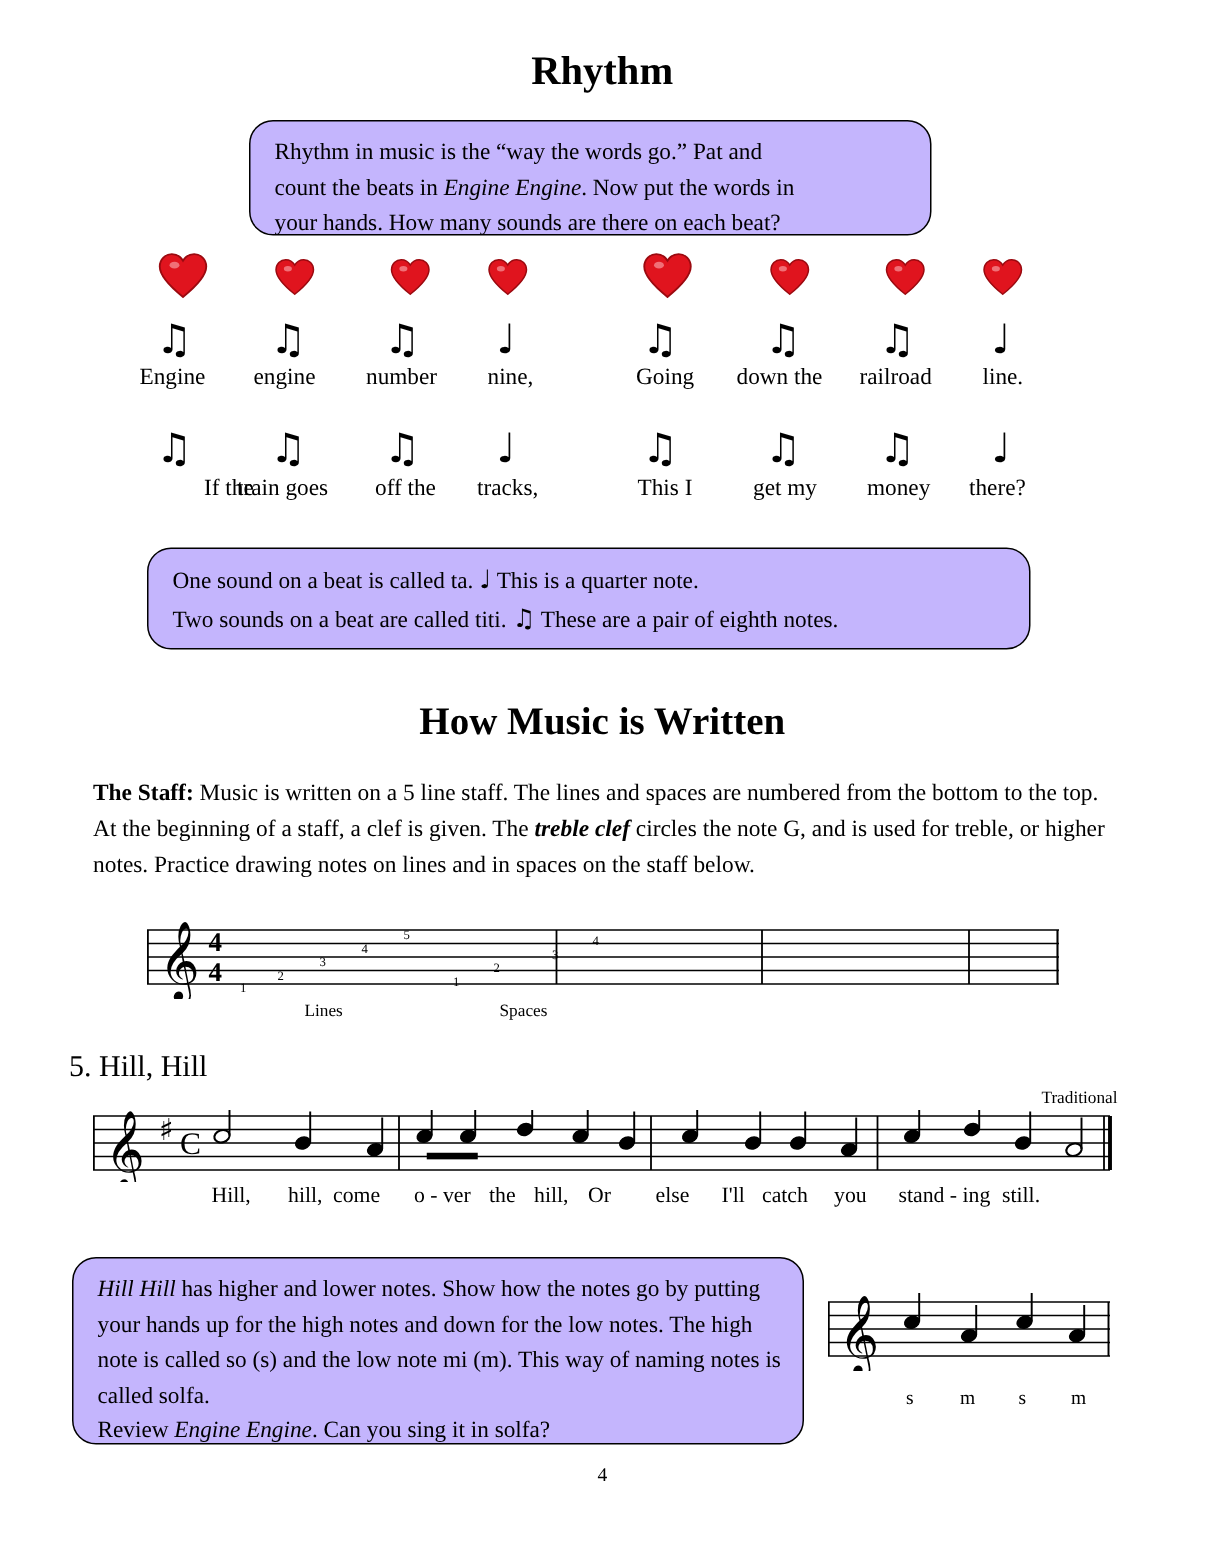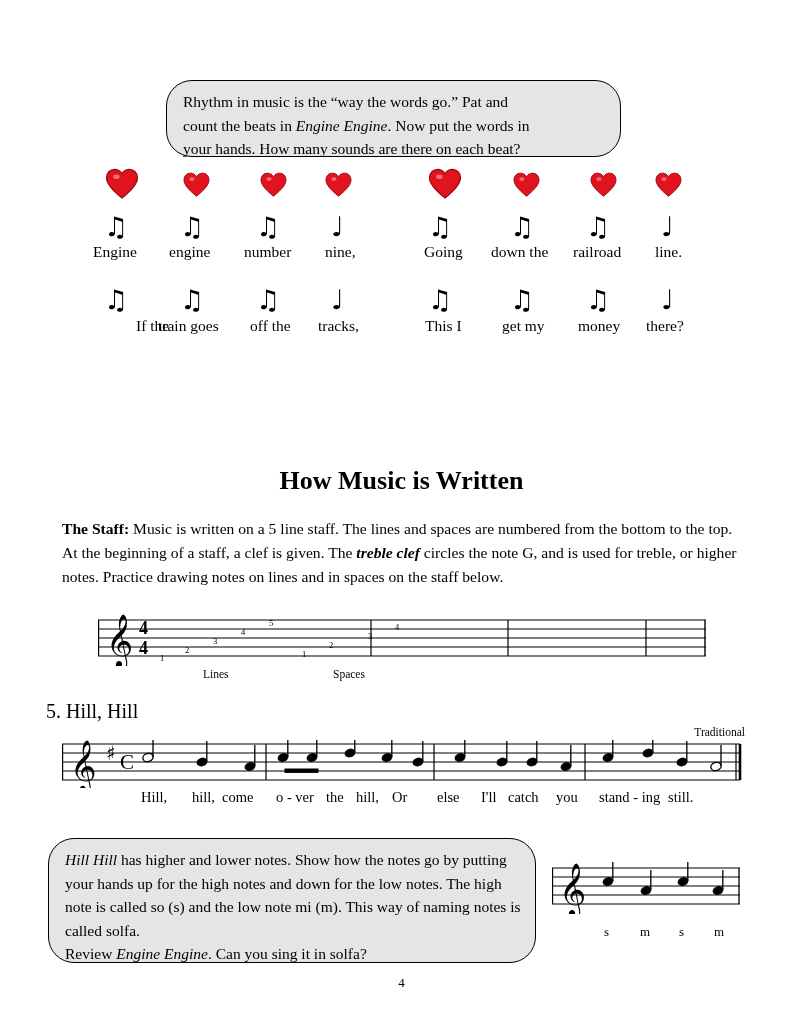--- a/index.html
+++ b/index.html
@@ -30,22 +30,22 @@
     font-size: 27px;
     font-family: "Liberation Serif", serif;
   }
   #title-rhythm { top: 32px; }
   #title-howmusic { top: 466px; font-size: 26px; }
 
   
   .callout {
     position: absolute;
     border: 1.4px solid #000;
-    border-radius: 26px;
-    background: #e5e5e5;
+    border-radius: 16px;
+    background: #c4b5fd;
     box-sizing: border-box;
     font-size: 15.5px;
     line-height: 1.52;
     padding: 9px 14px 9px 16px;
   }
   #box-intro { left: 166px; top: 80px; width: 455px; height: 77px; }
   #box-ta-titi { left: 98px; top: 365px; width: 589px; height: 68px; }
   #box-hillhill { left: 48px; top: 838px; width: 488px; height: 125px; }
 
   .callout p { margin: 0; }
@@ -133,20 +133,21 @@
     text-align: center;
     top: 975px;
     font-size: 13px;
   }
 </style>
 </head>
 <body>
 
 <div class="page">
 
+  <div class="title" id="title-rhythm">Rhythm</div>
 
   <div class="callout" id="box-intro">
     <p><span>Rhythm in music is the “way the words go.”  Pat and</span></p>
     <p><span>count the beats in </span><span class="it">Engine Engine</span><span>.  Now put the words in</span></p>
     <p><span>your hands.  How many sounds are there on each beat?</span></p>
   </div>
 
   <div class="heart" style="left:105px; top:168px;">
     <svg viewBox="0 0 32 30">
         <path d="M16 29 C6 21 1 15 1 9.4 C1 4.8 4.6 1.4 8.8 1.4 C11.7 1.4 14.4 3 16 5.6 C17.6 3 20.3 1.4 23.2 1.4 C27.4 1.4 31 4.8 31 9.4 C31 15 26 21 16 29 Z" fill="#e0141e" stroke="#9b0a10" stroke-width="1.2"></path>
@@ -225,20 +226,32 @@
 
   <div class="lyric" style="left:98px; top:317px;margin-left:38px;">If the</div>
   <div class="lyric" style="left:158px; top:317px;">train goes</div>
   <div class="lyric" style="left:250px; top:317px;">off the</div>
   <div class="lyric" style="left:318px; top:317px;">tracks,</div>
   <div class="lyric" style="left:425px; top:317px;">This I</div>
   <div class="lyric" style="left:502px; top:317px;">get my</div>
   <div class="lyric" style="left:578px; top:317px;">money</div>
   <div class="lyric" style="left:646px; top:317px;">there?</div>
 
+  <div class="callout" id="box-ta-titi">
+    <p>
+      <span>One sound on a beat is called ta.</span>
+      <span style="font-family:'DejaVu Sans',sans-serif; font-size:17px;">♩</span>
+      <span>This is a quarter note.</span>
+    </p>
+    <p>
+      <span>Two sounds on a beat are called titi.</span>
+      <span style="font-family:'DejaVu Sans',sans-serif; font-size:17px;">♫</span>
+      <span>These are a pair of eighth notes.</span>
+    </p>
+  </div>
 
   <div class="title" id="title-howmusic">How Music is Written</div>
 
   <div class="body-text" id="p-staff">
     <span class="b">The Staff:</span><span>  Music is written on a 5 line staff.  The lines and spaces are numbered from the bottom to the top.  At the beginning of a staff, a clef is given.  The </span><span class="bi">treble clef</span><span> circles the note G, and is used for treble, or higher notes.  Practice drawing notes on lines and in spaces on the staff below.</span>
   </div>
 
   <div class="staff-wrap" style="left:98px; top:614px;">
     <svg width="610" height="52" viewBox="0 0 610 52">
       <g stroke="#000" stroke-width="1.1">

